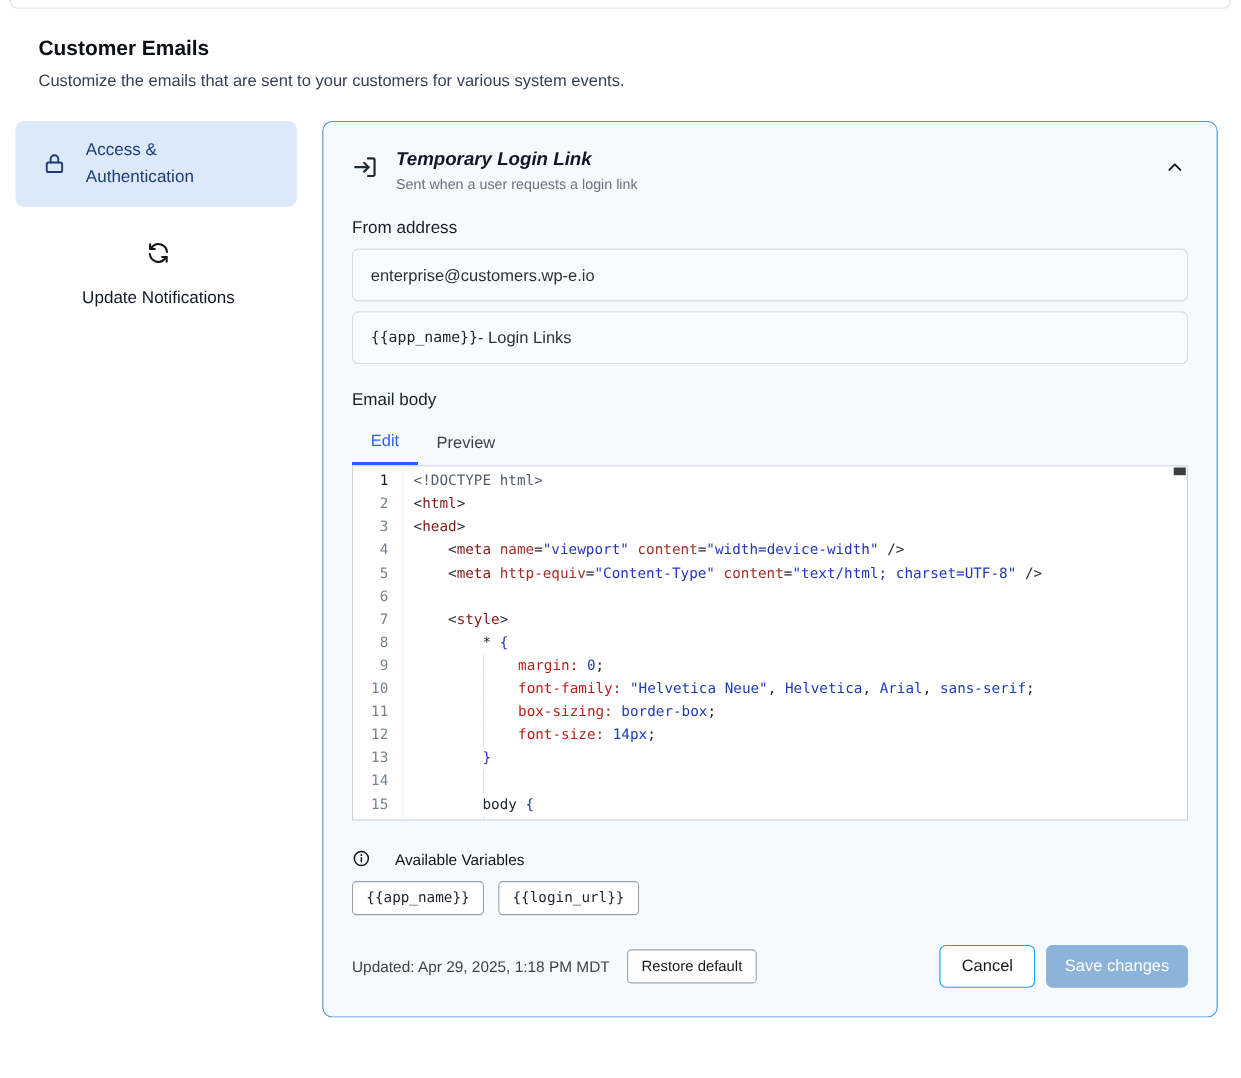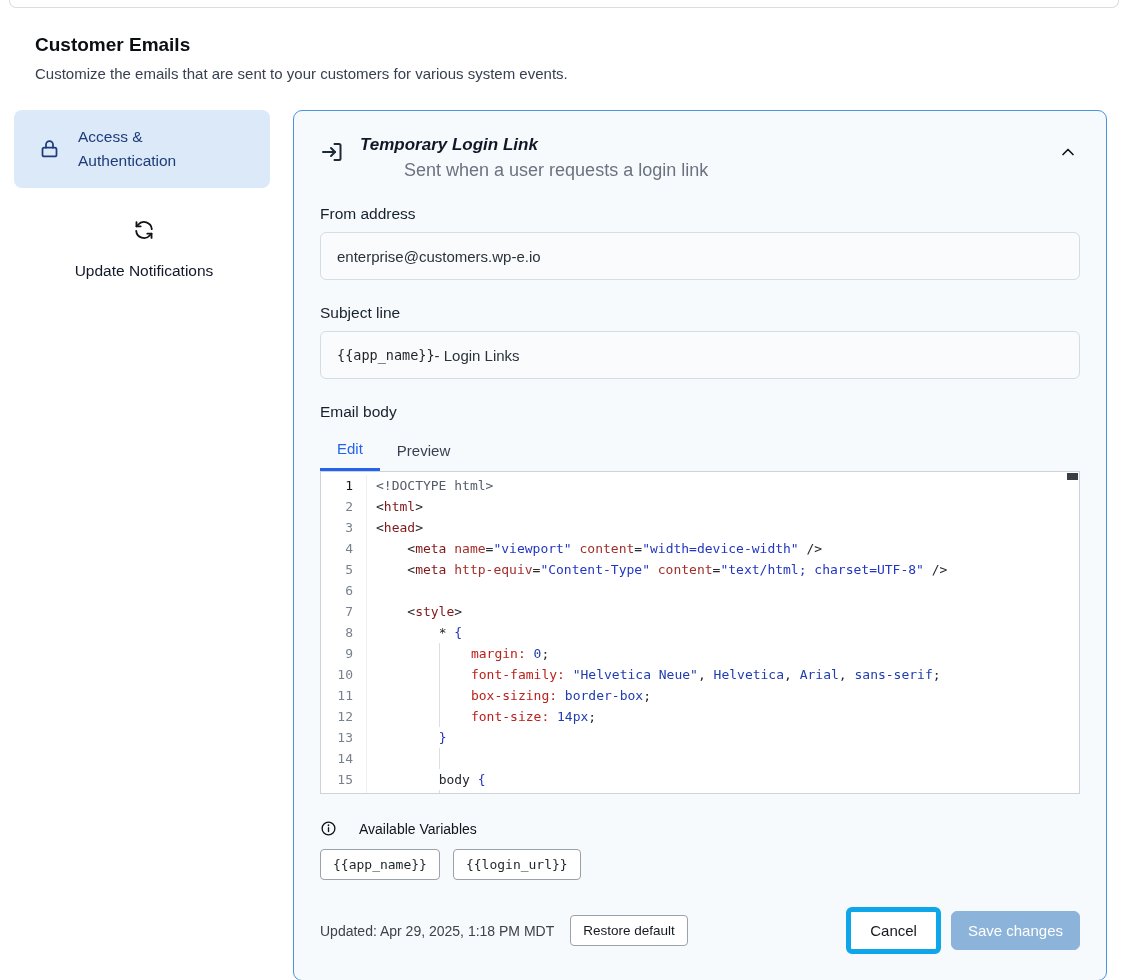--- a/index.html
+++ b/index.html
@@ -21,21 +21,21 @@
   .side-item.active .s-label { color:var(--active-text,#1d3c78); }
   .side-item + .side-item { margin-top:16px;flex-direction:column; }
   .side-icon { width:22px; height:22px; flex:0 0 22px; display:flex; align-items:center; justify-content:center; }
 
   
   .card { flex:1; border:1px solid var(--card-border,#4a93dd); border-radius:9px; background:var(--card-bg,#f7fafd); padding:24px 26px 26px; }
 
   .card-head { display:flex; align-items:flex-start; gap:16px; }
   .head-icon { width:24px; height:24px; margin-top:5px; }
   .head-title { font-size:17px; font-weight:700; color:#101828;font-style:italic; }
-  .head-sub { margin-top:5px; font-size:18px; color:#6b7280;margin-left:44px; }
+  .head-sub { margin-top:5px; font-size:13px; color:#6b7280; }
   .collapse-btn { margin-left:auto; margin-top:6px; width:22px; height:22px; background:none; border:none; cursor:pointer; }
 
   .field-label { margin-top:24px; font-size:15.5px; color:#16202c; }
   .text-input { margin-top:9px; height:48px; background:var(--input-bg,#fafbfc); border:1px solid var(--input-border,#d6dce3); border-radius:6px; display:flex; align-items:center; padding:0 16px; font-size:15px; color:#414b57; cursor:text; }
   .text-input .mono { font-family:"DejaVu Sans Mono",monospace; font-size:13.5px; color:#1f2328; }
   .text-input .rest { color:#2a323c; }
 
   
   .tabs { display:flex; margin-top:13px; }
   .tab { padding:6px 17px 11px; font-size:15px; color:#374151; background:none; border:none; cursor:pointer; font-family:inherit; }
@@ -63,21 +63,21 @@
   .vars-row { margin-top:26px; display:flex; align-items:flex-end; gap:22px; }
   .vars-label { font-size:14px; color:#10151b; }
   .chips { margin-top:12px; display:flex; gap:13px; }
   .chip { background:#ffffff; border:1px solid var(--chip-border,#9aa1a9); border-radius:4px; padding:7px 12px; font-family:"DejaVu Sans Mono",monospace; font-size:13px; color:#1f2328; cursor:pointer; }
 
   
   .card-footer { margin-top:27px; display:flex; align-items:center; }
   .updated { font-size:14px; color:var(--muted-text,#3d434b); }
   .btn { font-family:inherit; cursor:pointer; background:#ffffff; color:#16191d; }
   .btn-restore { margin-left:16px; font-size:13.5px; padding:7px 12px; border:1px solid #9aa2ab; border-radius:4px; }
-  .btn-cancel { margin-left:auto; font-size:15px; padding:10px 19px; border:5px solid #0ea5e9; border-radius:6px; }
+  .btn-cancel { margin-left:auto; font-size:15px; padding:10px 19px; border:1px solid #0ea5e9; border-radius:6px; }
   .btn-save { margin-left:10px; font-size:15px; padding:10px 16px; border:1px solid var(--save-bg,#8cb3d9); border-radius:6px; background:var(--save-bg,#8cb3d9); color:#ffffff; }
 
   svg { display:block; }
 </style>
 </head>
 <body>
 
 <div class="top-edge"></div>
 
 <div class="page-head">
@@ -131,21 +131,20 @@
             </svg>
         </span>
       </button>
     </div>
 
     <div class="field-label">From address</div>
     <div class="text-input">
       <span class="rest">enterprise@customers.wp-e.io</span>
     </div>
 
-    <div class="field-label">Subject line</div>
     <div class="text-input">
       <span class="mono">{{app_name}}</span>
         <span class="rest"> - Login Links</span>
     </div>
 
     <div class="field-label">Email body</div>
 
     <div class="tabs">
       <button class="tab active">Edit</button>
       <button class="tab">Preview</button>

